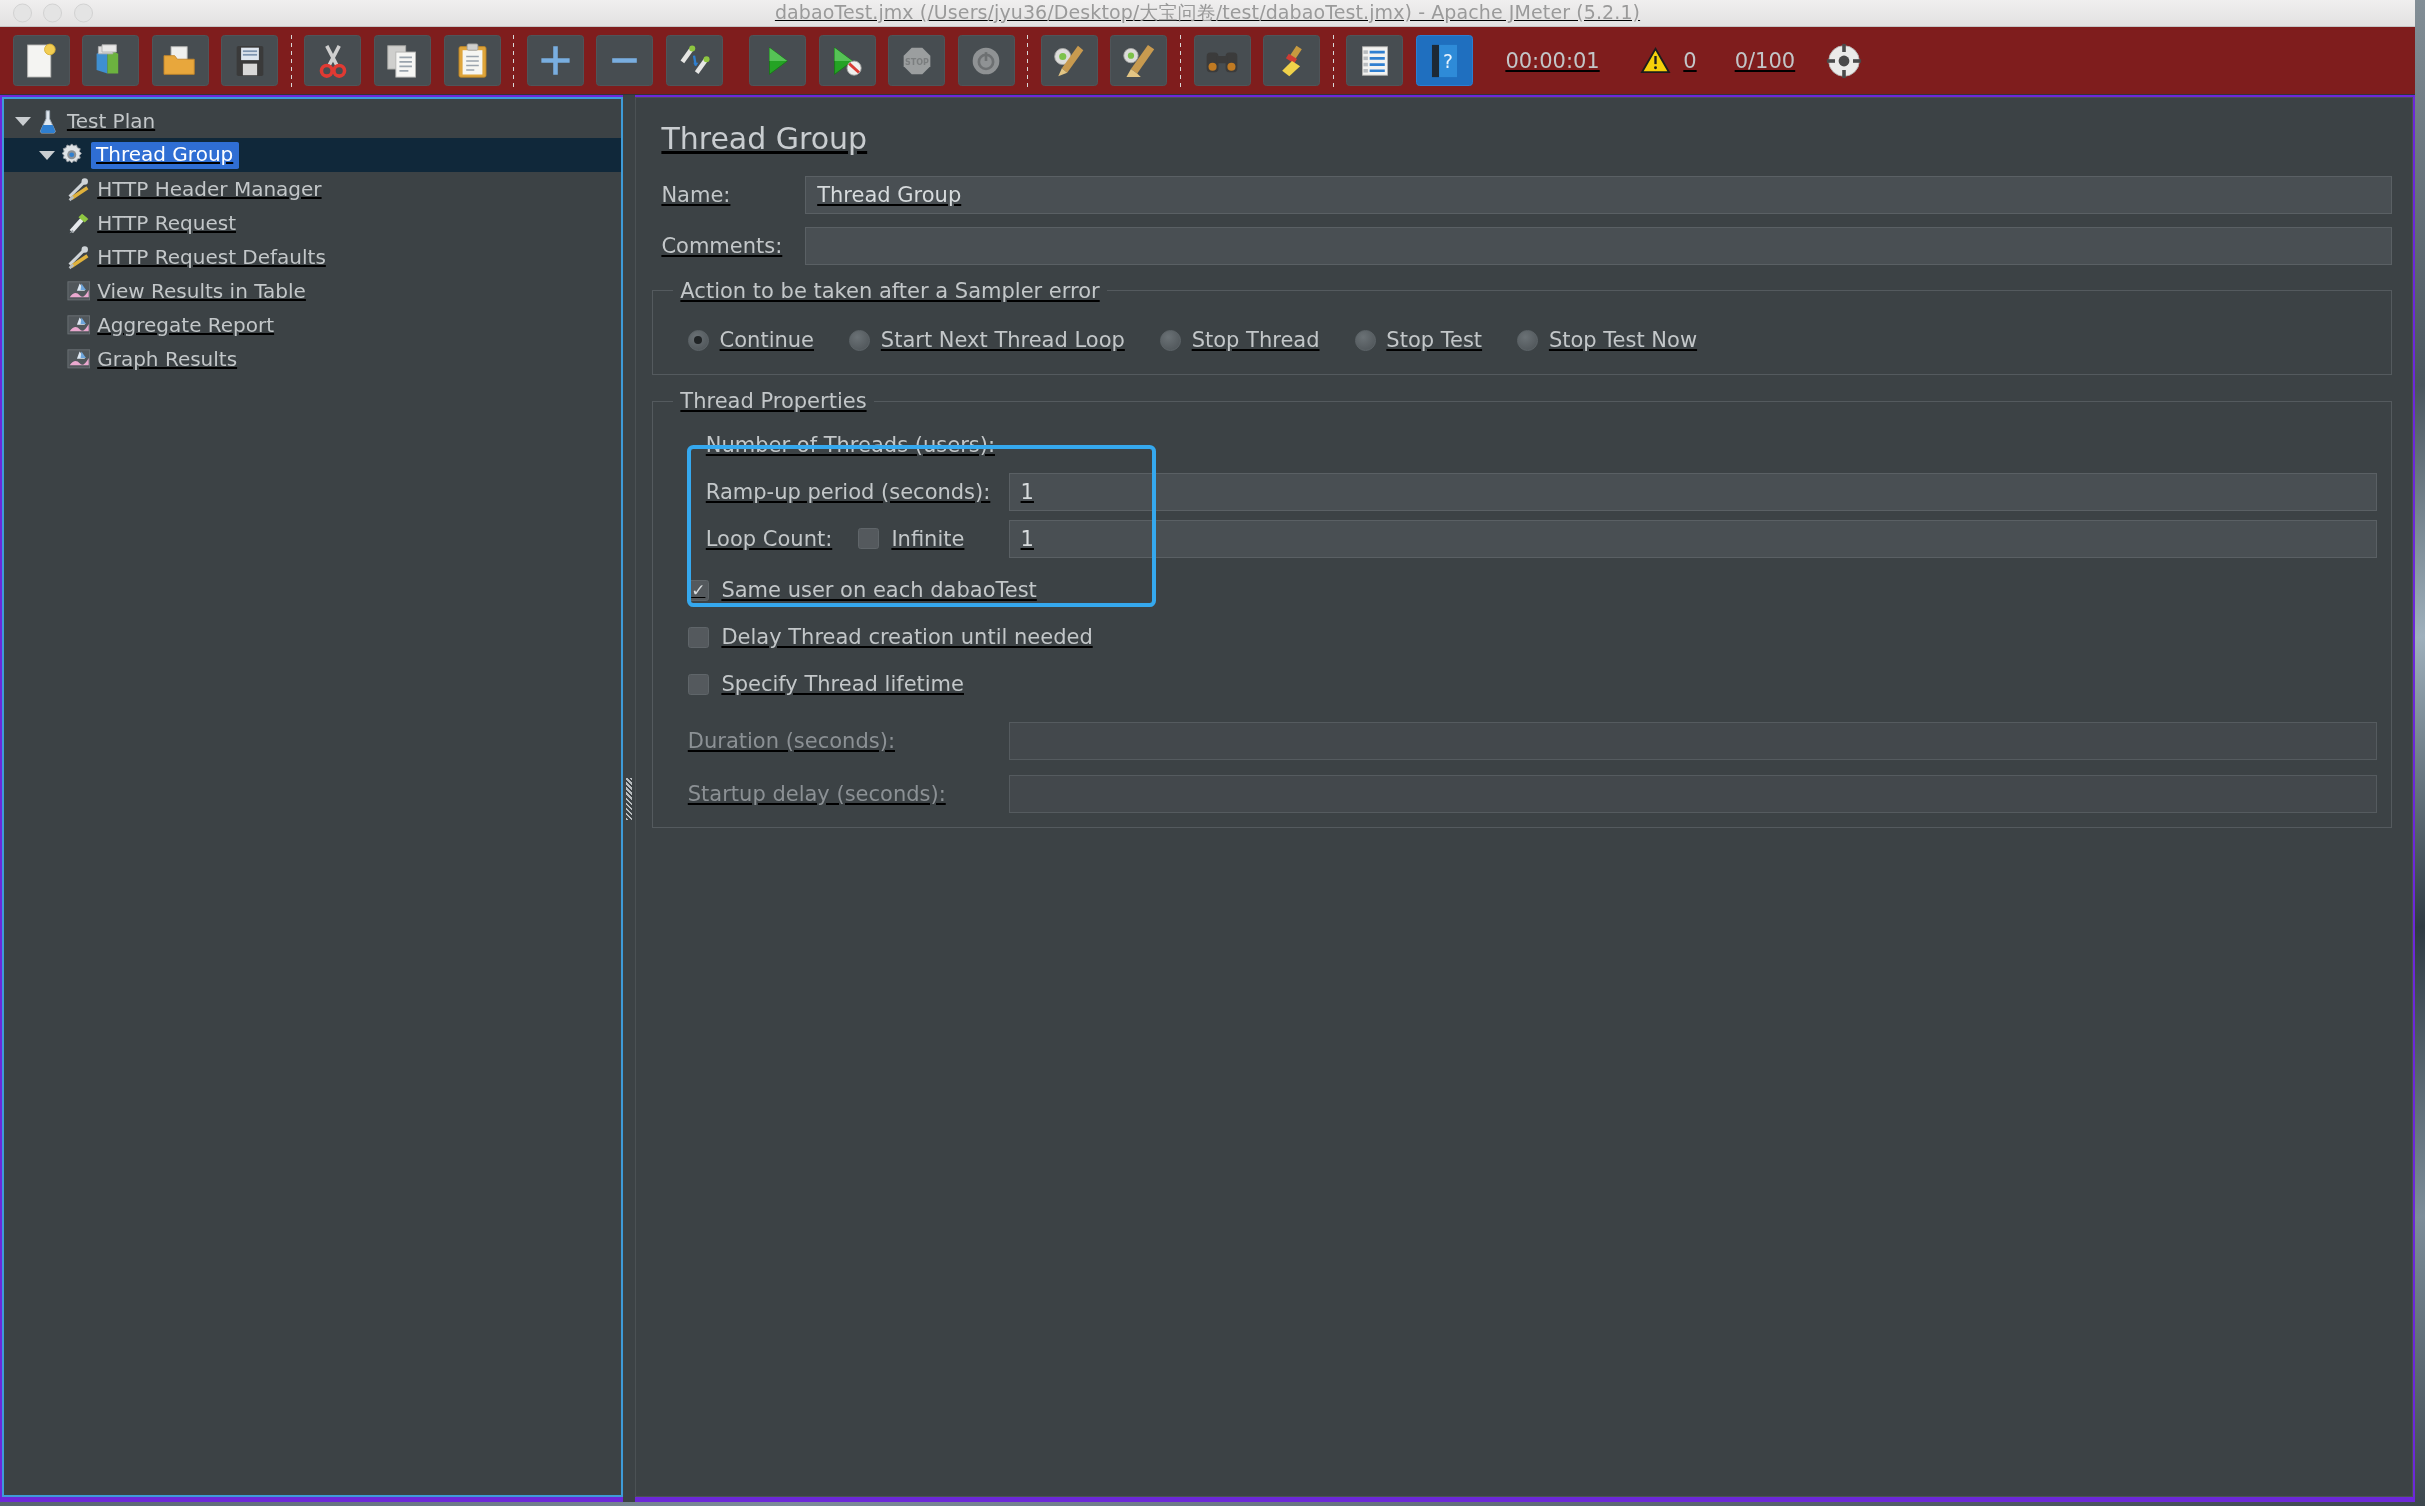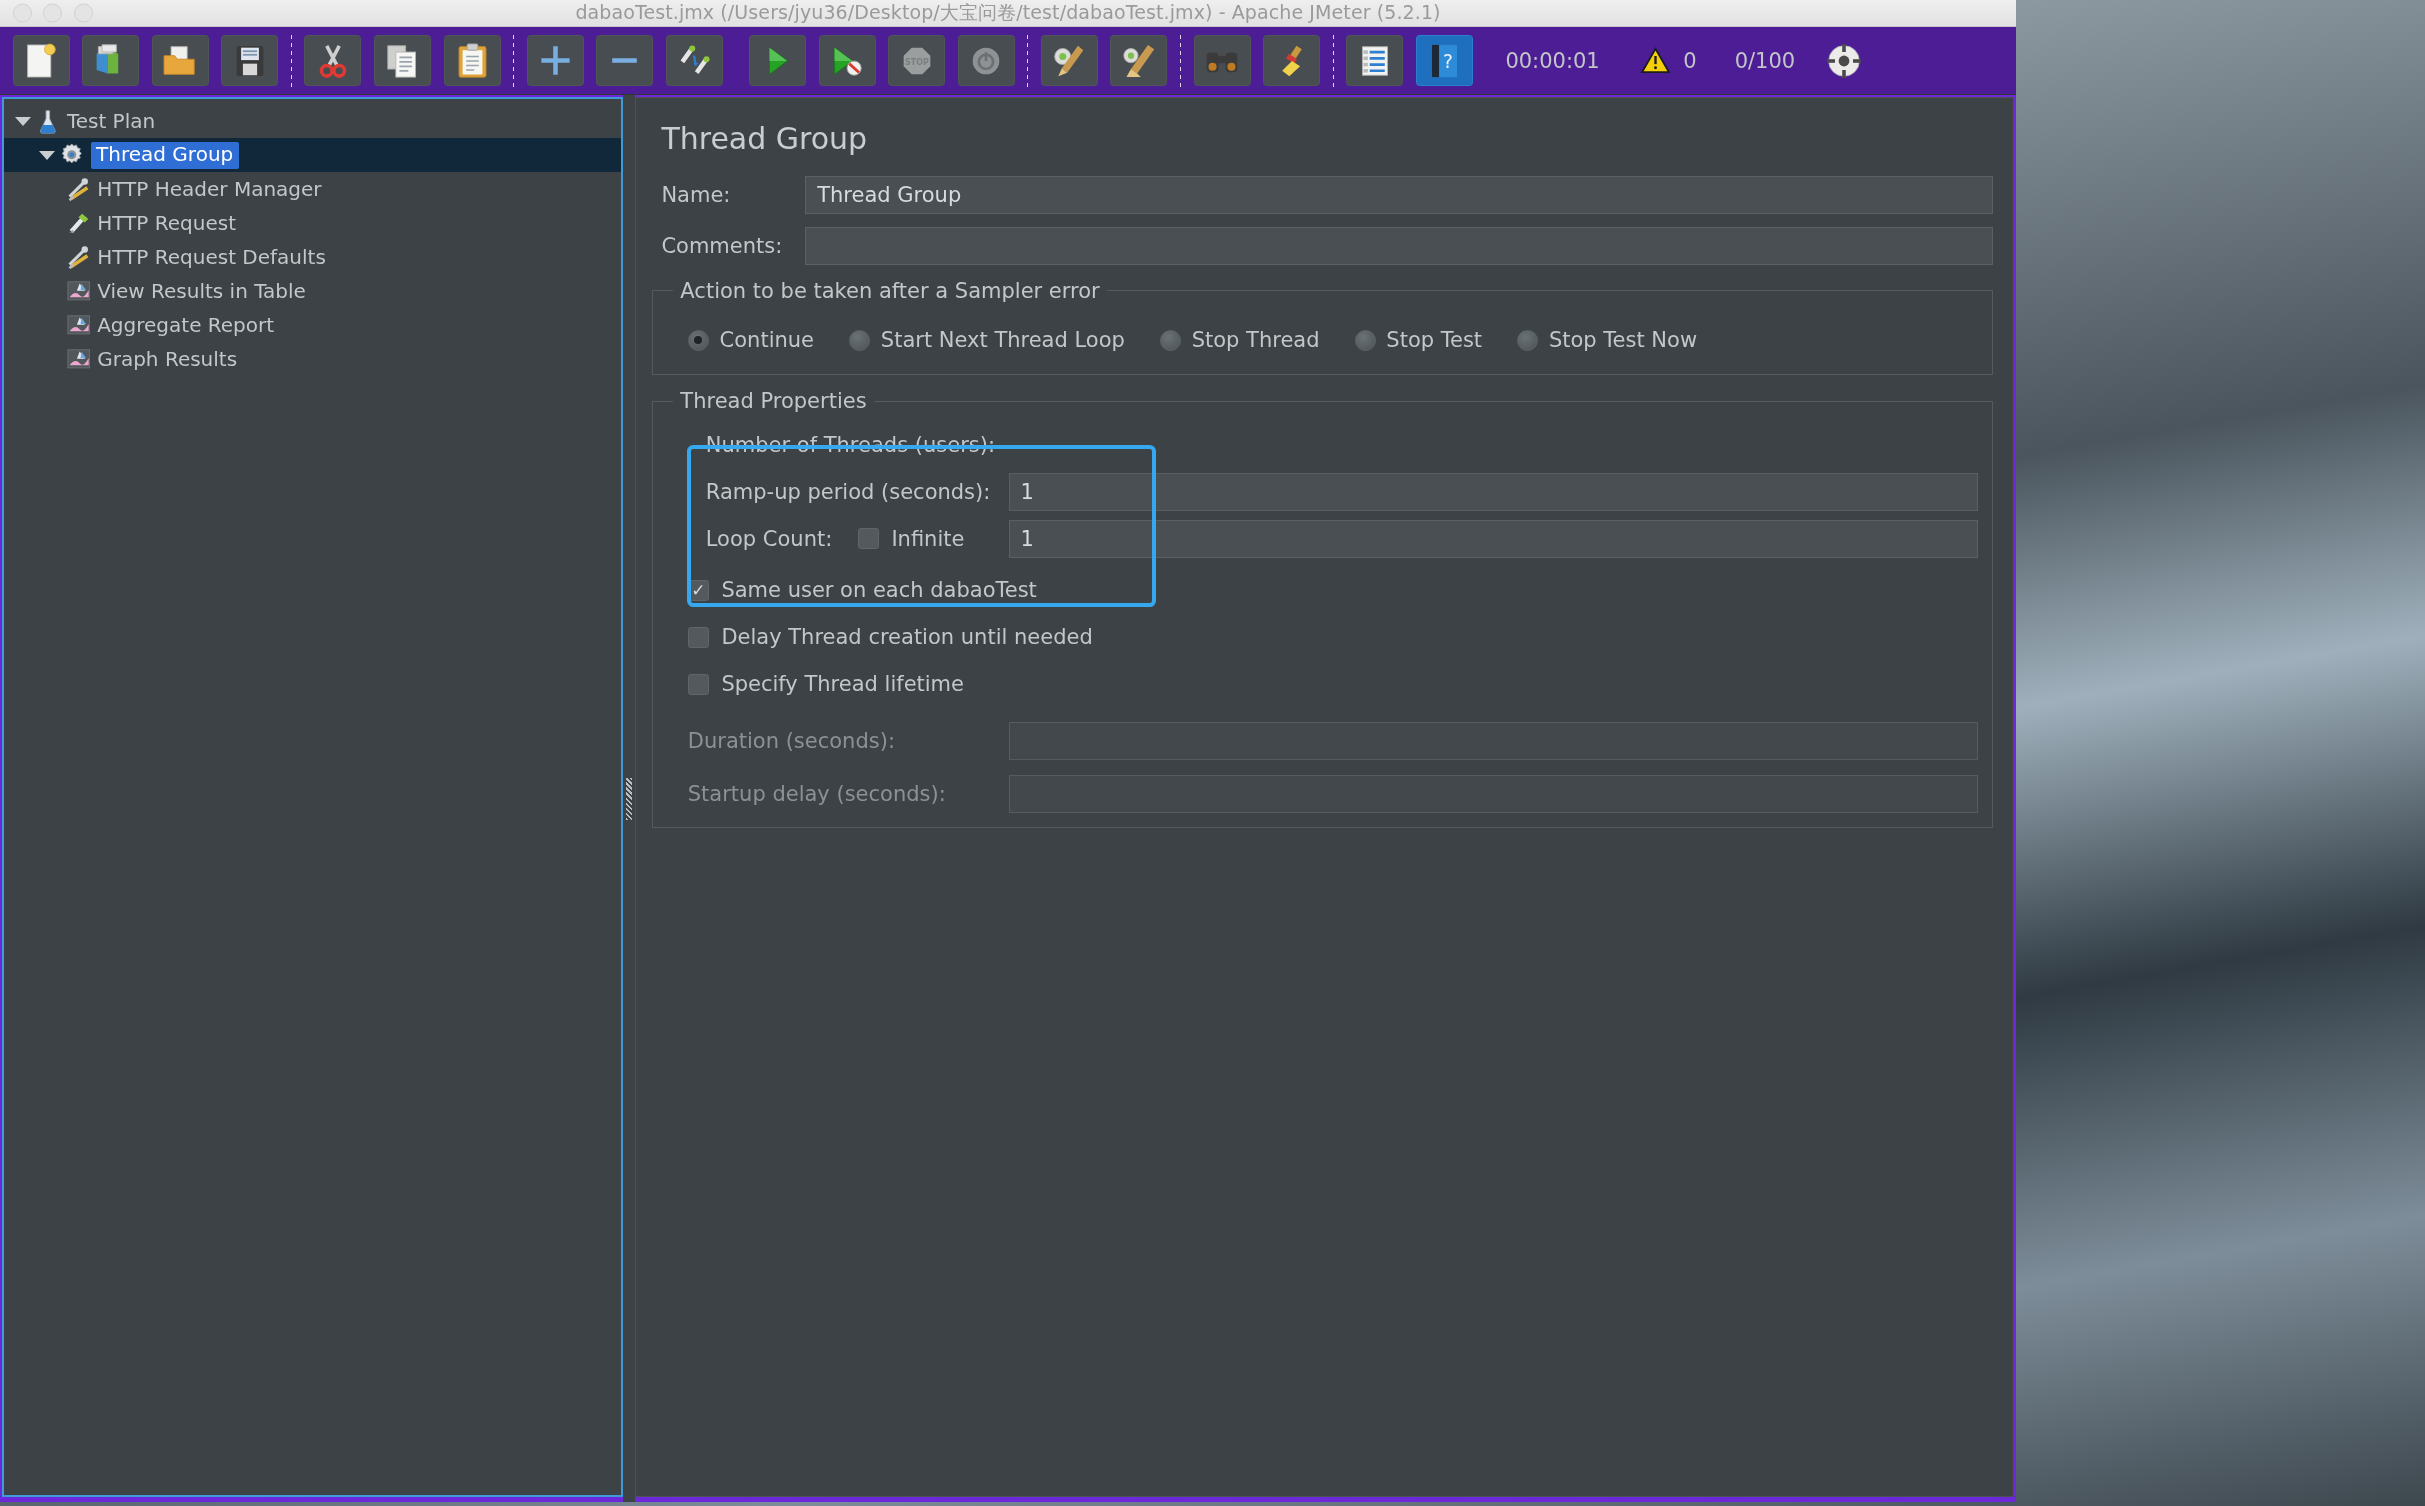--- a/index.html
+++ b/index.html
@@ -12,24 +12,25 @@
 
   
   #desktop {
     position: absolute; inset: 0;
     background: linear-gradient(170deg,#5d6b75 0%,#8e9aa2 18%,#4a555d 42%,#9fb0bc 55%,#2f3a42 70%,#7d8d99 85%,#3d474e 100%);
   }
 
   
   #window {
     position: absolute; left: 0; top: 0;
-    width: 2016px; height: 1502px;
+    width: 2415px; height: 1502px;
     background: #3c4245;
     display: flex; flex-direction: column;
     overflow: hidden;
+    text-decoration: underline;
   }
 
   
   #titlebar {
     height: 27px; flex: 0 0 27px;
     background: linear-gradient(#f0efef,#e3e2e2);
     border-bottom: 0.9px solid #c6c5c5;
     position: relative;
     display: flex; align-items: center;
   }
@@ -40,21 +41,21 @@
   }
   #title-text {
     width: 100%; text-align: center;
     font-size: 19px; color: #9a9a9a; letter-spacing: 0.1px;
     white-space: nowrap;
   }
 
   
   #toolbar {
     height: 68px; flex: 0 0 68px;
-    background: #4c1d95;
+    background: #7f1d1d;
     border-bottom: 0.9px solid #303538;
     display: flex; align-items: center;
     padding-left: 12.6px;
     gap: 0;
   }
   .tb-btn {
     width: 57px; height: 51px;
     background: #474d51;
     border: 0.9px solid #4f5559;
     border-radius: 3.6px;

